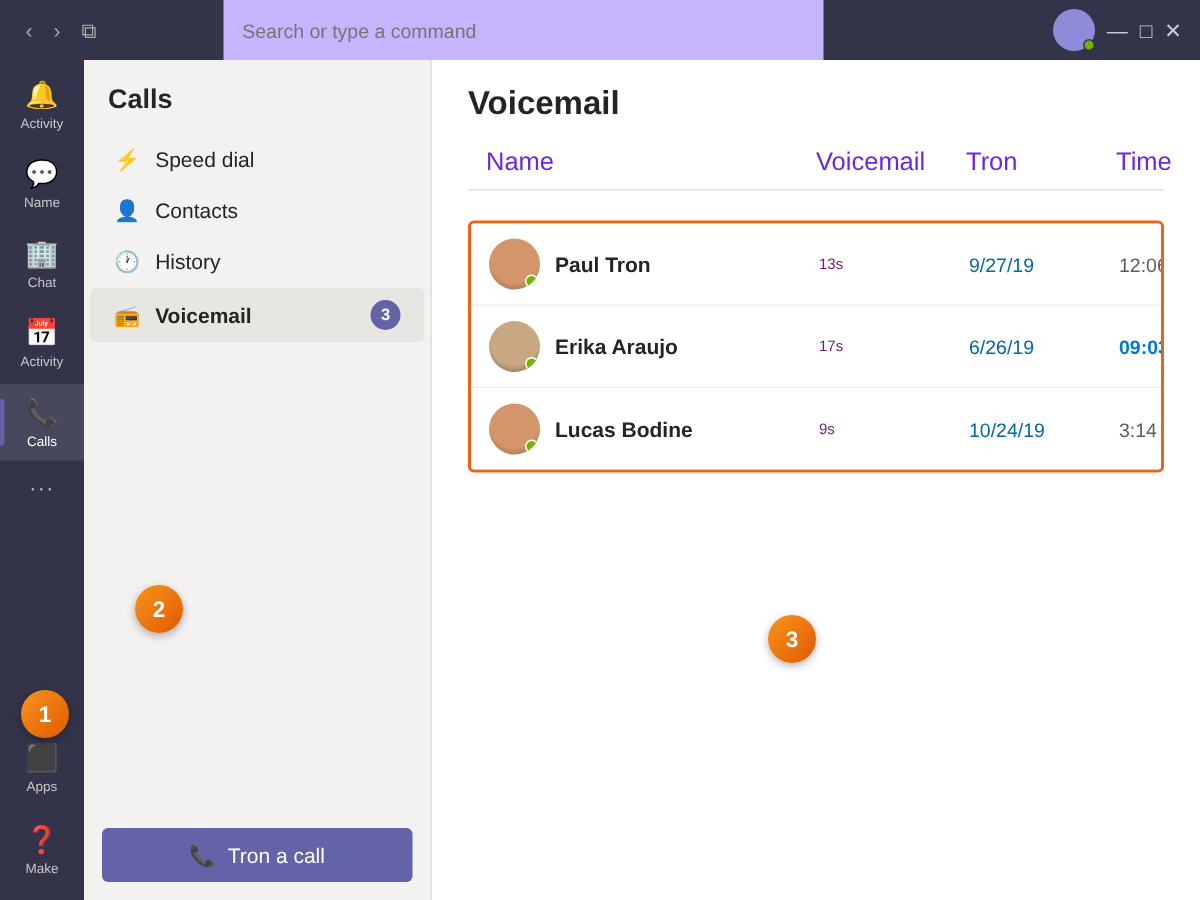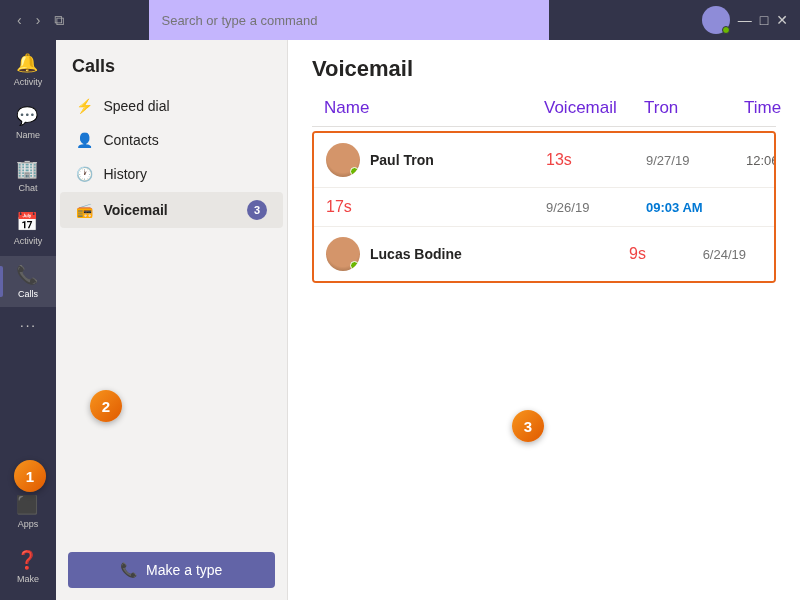--- a/index.html
+++ b/index.html
@@ -151,32 +151,32 @@
       grid-template-columns: 220px 100px 100px 100px 40px;
       padding: 8px 12px;
       font-size: 17px;
       color: #6d28d9;
       border-bottom: 1px solid #e1dfdd;
     }
     .voicemail-list {
       border: 2px solid #e8641a;
       border-radius: 4px;
       overflow: hidden;
-      margin-top: 4px;
+      margin-top: 20px;
     }
     .voicemail-row {
       display: grid;
       grid-template-columns: 220px 100px 100px 100px 40px;
       padding: 10px 12px;
       align-items: center;
       border-bottom: 1px solid #f0ede9;
       background: white;
       cursor: pointer;
     }
-    .voicemail-row:last-child { border-bottom: none; text-align: right; }
+    .voicemail-row:last-child { border-bottom: none; }
     .contact-cell {
       display: flex;
       align-items: center;
       gap: 10px;
     }
     .contact-avatar {
       width: 34px;
       height: 34px;
       border-radius: 50%;
       background: #c7e0f4;
@@ -198,22 +198,22 @@
       height: 9px;
       background: #6bb700;
       border-radius: 50%;
       border: 1.5px solid white;
     }
     .contact-name {
       font-size: 14px;
       font-weight: 600;
       color: #252423;
     }
-    .duration-cell { font-size: 16px; color: #ef4444; }
-    .date-cell { font-size: 13px; color: #737373; }
+    .duration-cell { font-size: 10px; color: #701a75; }
+    .date-cell { font-size: 13px; color: #0369a1; }
     .time-cell { font-size: 13px; color: #605e5c; }
     .time-cell.blue { color: #0078d4; font-weight: 600; }
 
     
     .annotation {
       position: absolute;
       width: 32px;
       height: 32px;
       border-radius: 50%;
       background: linear-gradient(135deg, #f7941d, #e05a00);
@@ -386,21 +386,21 @@
         </div>
         <div class="sidebar-item active">
           <span class="sidebar-item-icon">📻</span>
           <span>Voicemail</span>
           <span class="sidebar-badge">3</span>
         </div>
       </div>
       <div class="sidebar-footer">
         <button class="make-call-btn">
           <span>📞</span>
-          <span>Make a type</span>
+          <span>Tron a call</span>
         </button>
       </div>
     </div>
 
     <div class="main-content">
       <div class="main-header">Voicemail</div>
       <div class="voicemail-table">
         <div class="table-header-row">
           <span>Name</span>
           <span>Voicemail</span>
@@ -417,35 +417,41 @@
               </div>
               <span class="contact-name">Paul Tron</span>
             </div>
             <span class="duration-cell">13s</span>
             <span class="date-cell">9/27/19</span>
             <span class="time-cell">12:06 PM</span>
 
           </div>
 
           <div class="voicemail-row">
+            <div class="contact-cell">
+              <div class="contact-avatar face-erika">
+                <div class="avatar-status"></div>
+              </div>
+              <span class="contact-name">Erika Araujo</span>
+            </div>
             <span class="duration-cell">17s</span>
-            <span class="date-cell">9/26/19</span>
+            <span class="date-cell">6/26/19</span>
             <span class="time-cell blue">09:03 AM</span>
 
           </div>
 
           <div class="voicemail-row">
             <div class="contact-cell">
               <div class="contact-avatar face-lucas">
                 <div class="avatar-status"></div>
               </div>
               <span class="contact-name">Lucas Bodine</span>
             </div>
             <span class="duration-cell">9s</span>
-            <span class="date-cell">6/24/19</span>
+            <span class="date-cell">10/24/19</span>
             <span class="time-cell">3:14 PM</span>
 
           </div>
         </div>
       </div>
     </div>
 
     <div class="annotation" style="left: 14px; bottom: 108px;">
       <span>1</span>
     </div>

